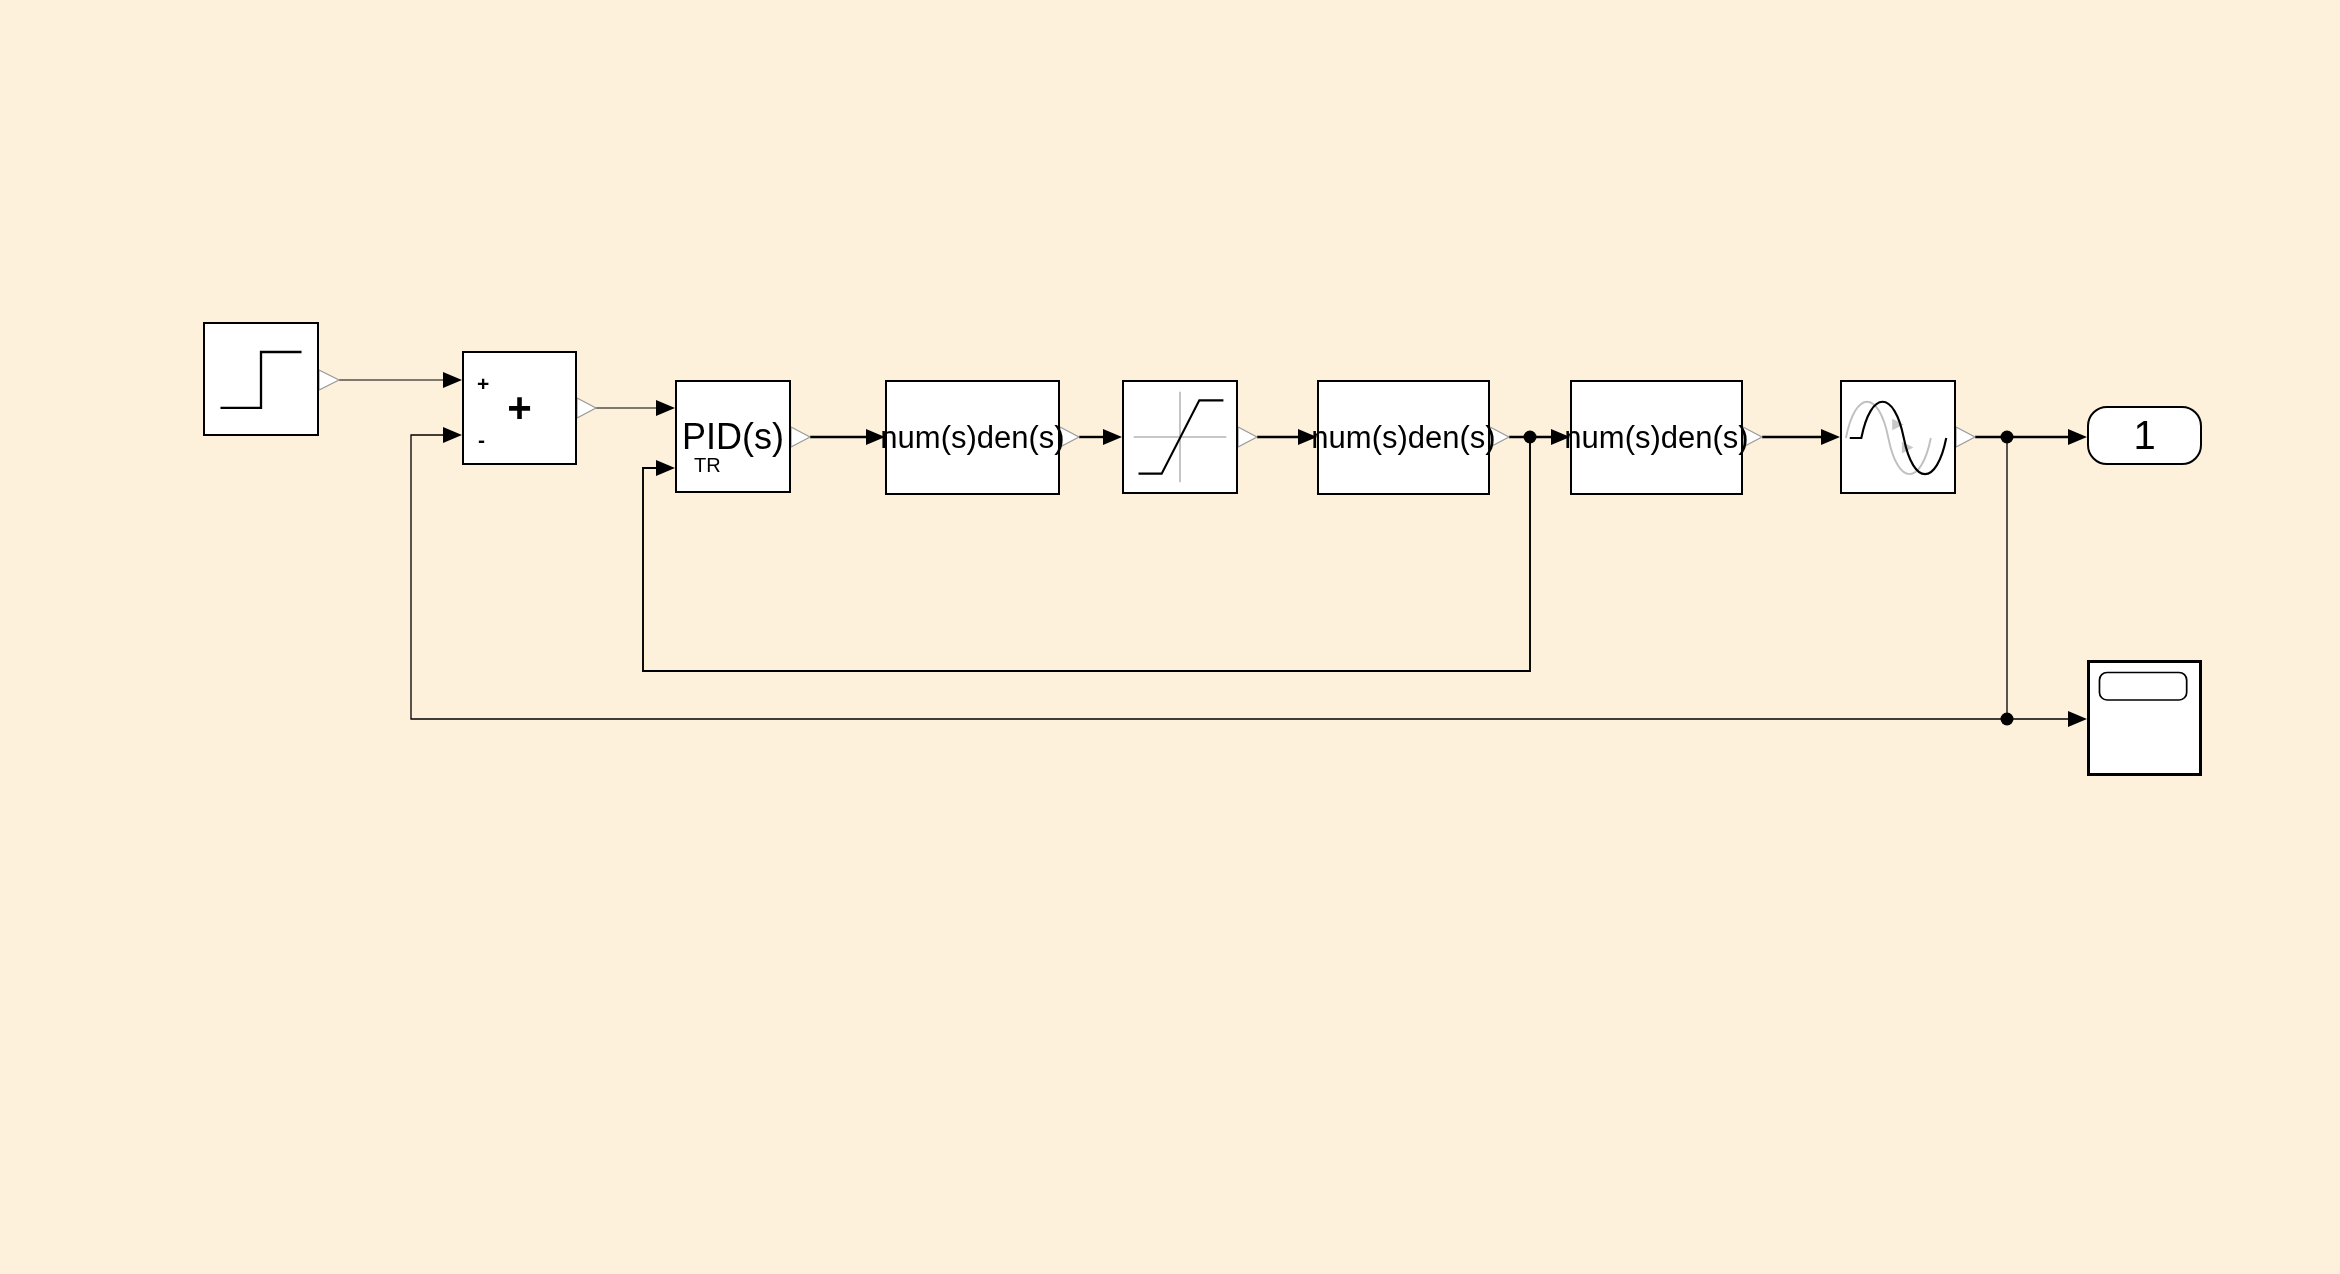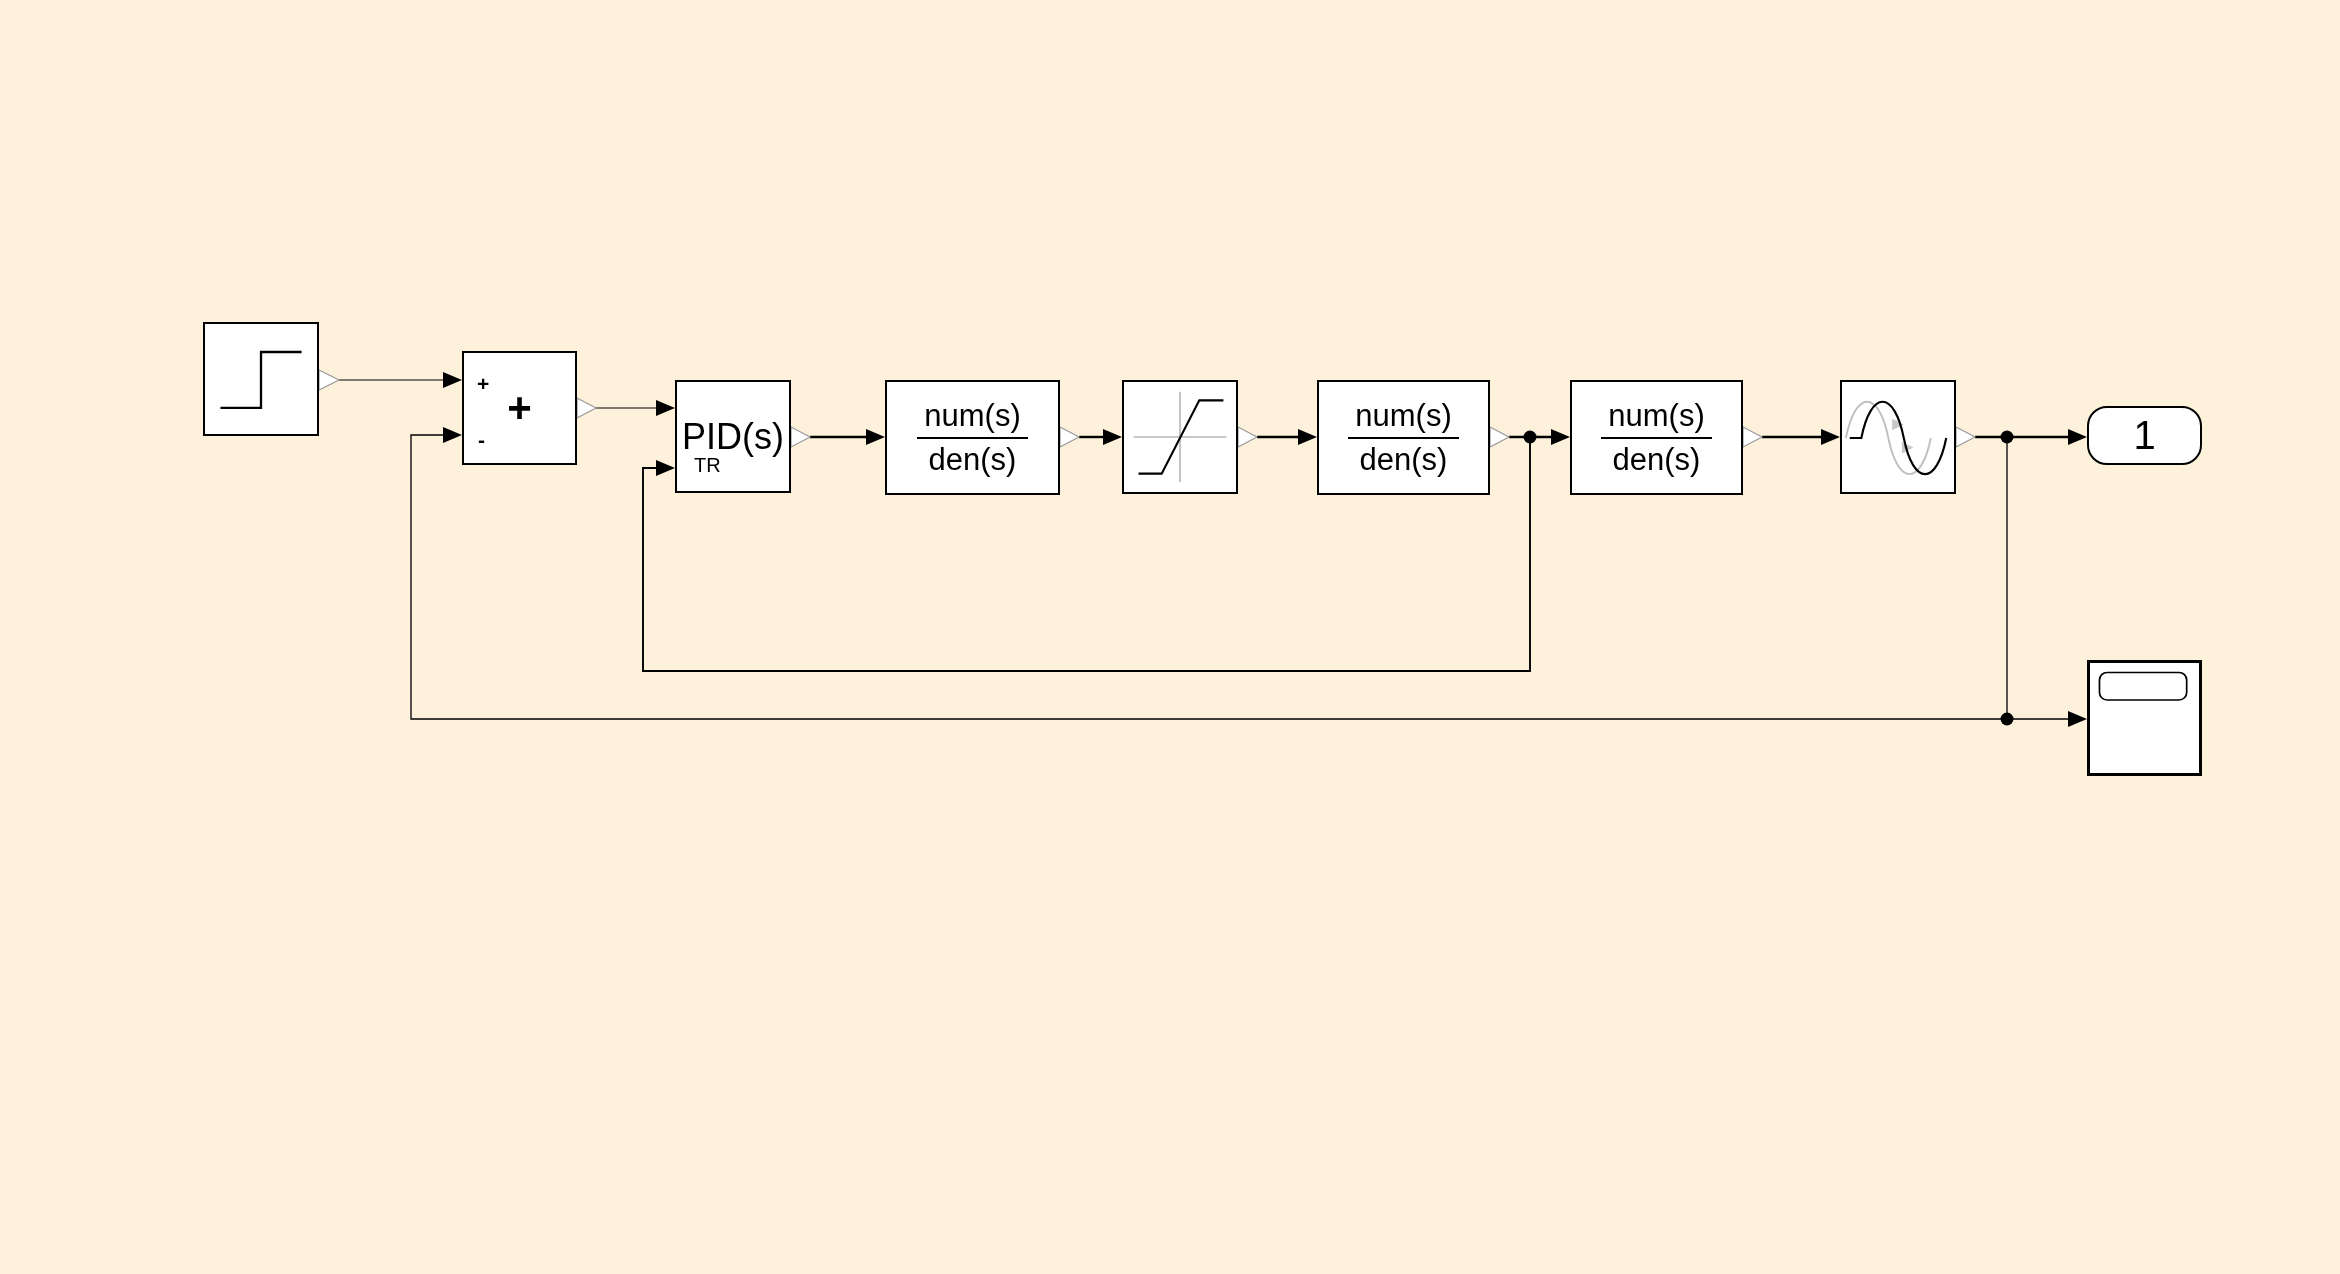--- a/index.html
+++ b/index.html
@@ -34,21 +34,21 @@
   .sum-big    { font-size: 42px; font-weight: bold; line-height: 1; }
   .sum-port-label { position: absolute; font-size: 21px; font-weight: bold; line-height: 1; }
   .sum-plus-label  { left: 13px; top: 20px; }
   .sum-minus-label { left: 14px; top: 76px; }
 
   
   .pid-title { font-size: 36px; line-height: 1; }
   .pid-tr    { position: absolute; left: 9px; bottom: 16px; font-size: 20px; line-height: 1; margin-left: 8px; }
 
   
-  .tf { flex-direction: column; }
+  .tf { flex-direction: row; }
   .tf-num, .tf-den { font-size: 31px; line-height: 1.15; }
   .frac-bar { width: 111px; height: 2px; background: #000000; margin: 3px 0; }
 
   
   .outport {
     border-radius: 20px;
     font-size: 40px;
   }
 </style>
 </head>

